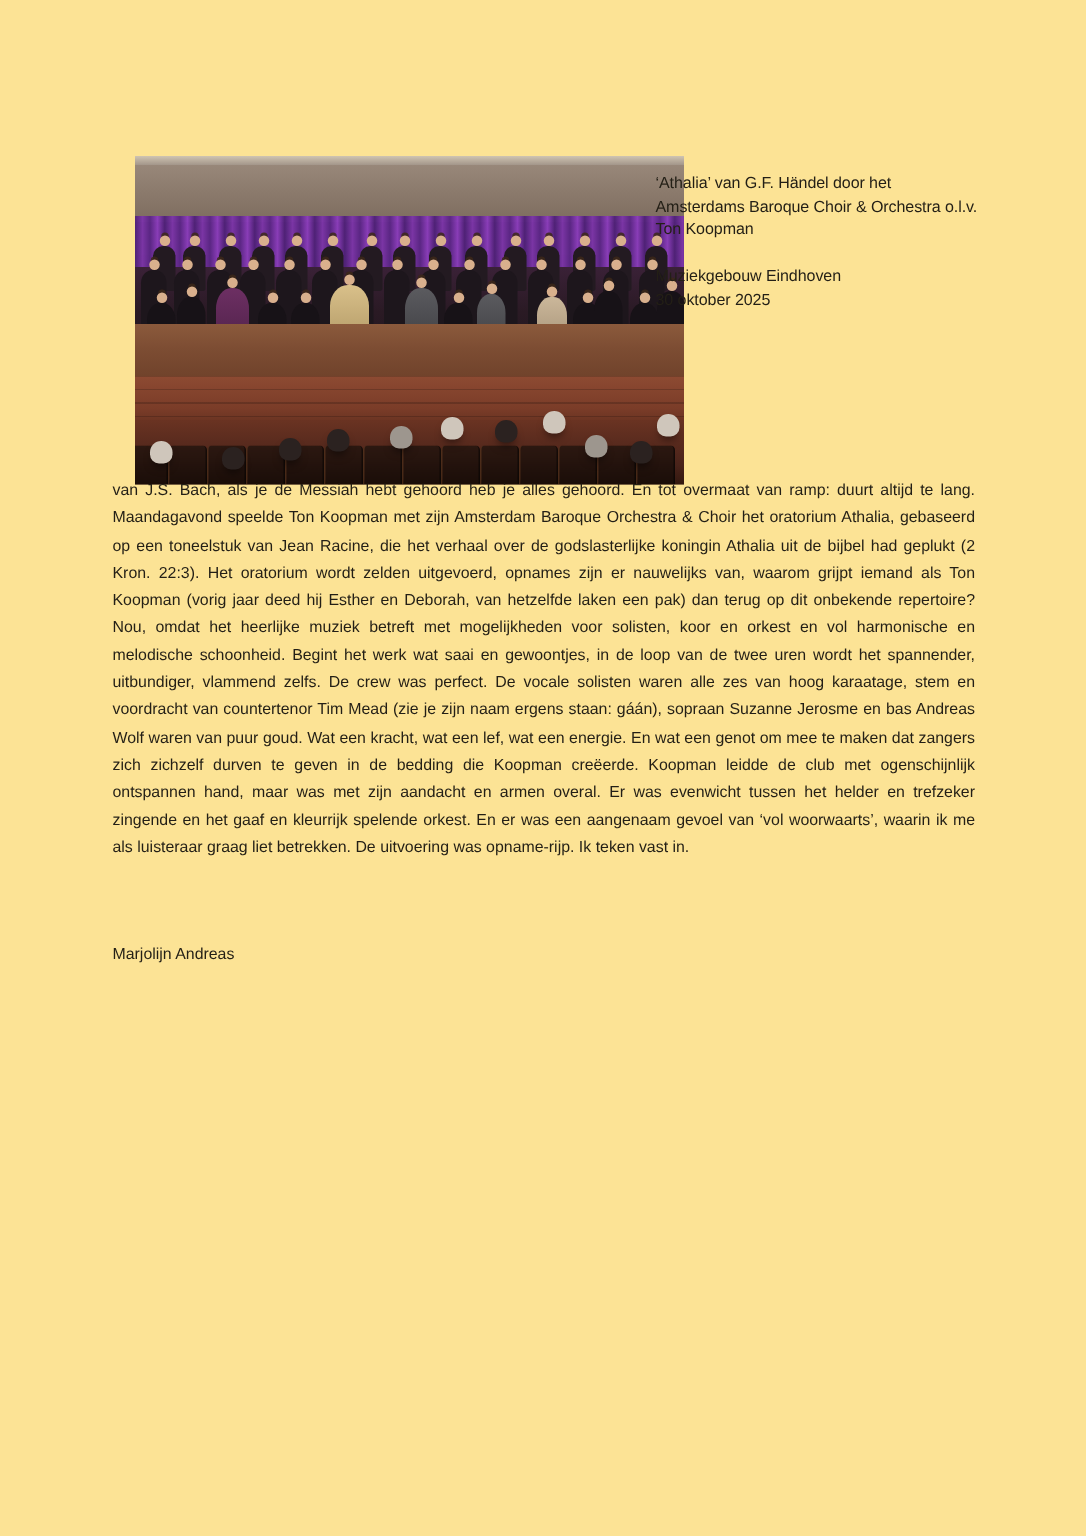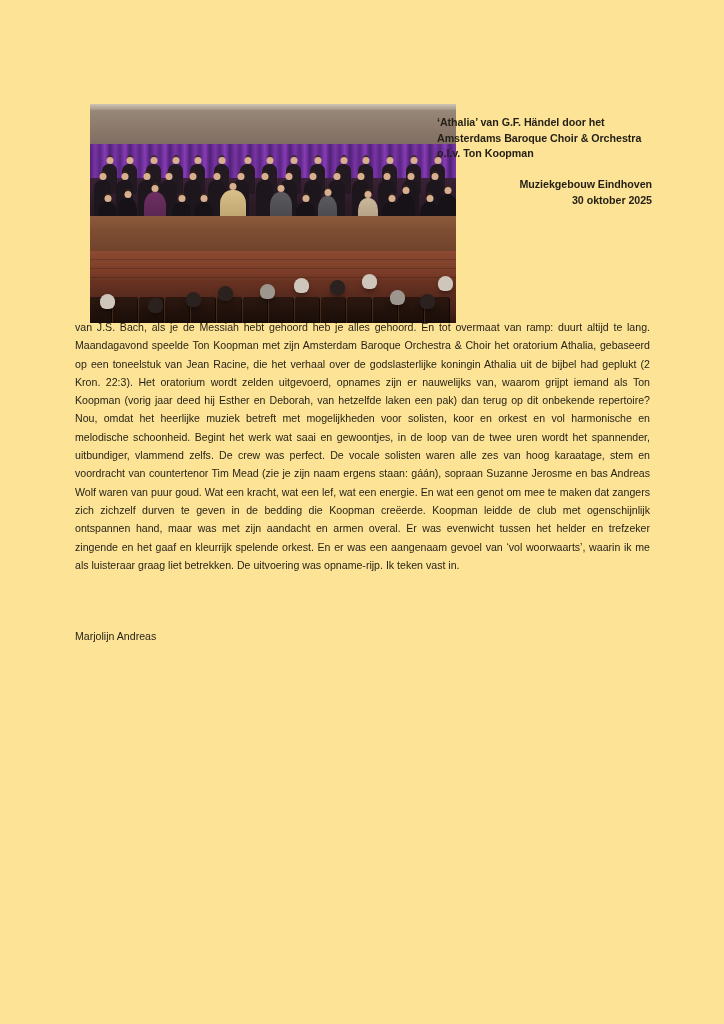--- a/index.html
+++ b/index.html
@@ -144,30 +144,29 @@
 
   
   .heading-block {
     position: absolute;
     left: 437px;
     top: 115px;
     width: 215px;
   }
   .heading-title,
   .heading-venue {
-    font-weight: bold;
+    font-weight: normal;
     font-size: 10.7px;
     line-height: 15.6px;
     letter-spacing: -0.05px;
     color: #231f16;
     margin: 0;
   }
   .heading-venue {
     margin-top: 15.6px;
-    text-align: right;
   }
 
   .lede {
     position: absolute;
     left: 437px;
     top: 262px;
     width: 214px;
     font-size: 10.6px;
     line-height: 18.3px;
     text-align: justify;

